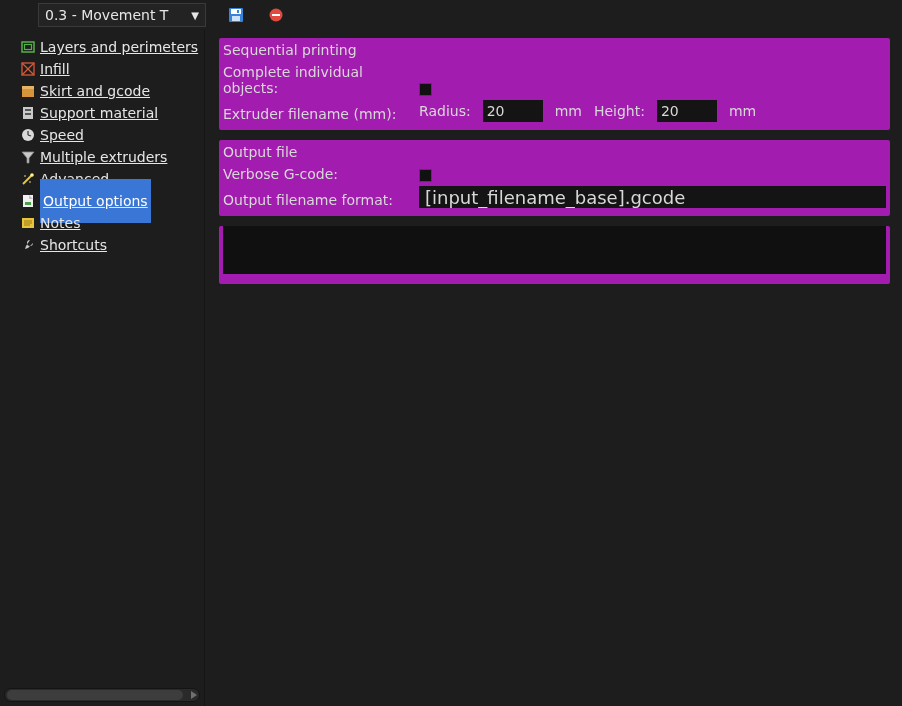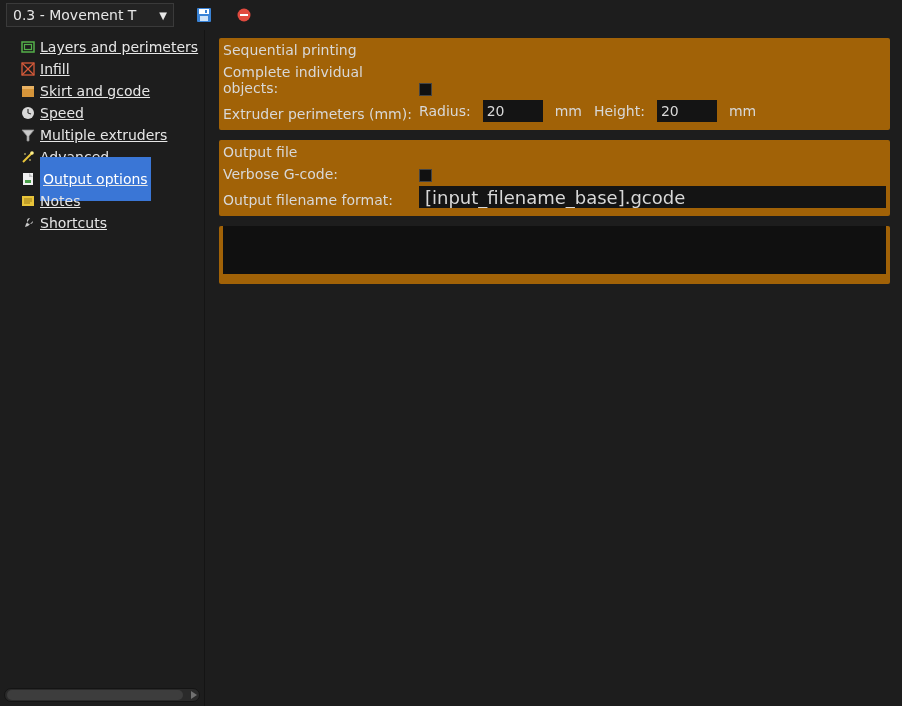--- a/index.html
+++ b/index.html
@@ -11,20 +11,21 @@
       width: 902px;
       height: 706px;
       overflow: hidden;
     }
     .top-row {
       display: flex;
       align-items: center;
       height: 30px;
       padding-left: 6px;
       gap: 20px;
+      margin-left: 32px;
     }
     .profile-select {
       display: flex;
       align-items: center;
       width: 168px;
       height: 24px;
       background: #232323;
       border: 1px solid #3a3a3a;
       padding: 0 6px;
       white-space: nowrap;
@@ -92,21 +93,21 @@
       border-top: 4px solid transparent;
       border-bottom: 4px solid transparent;
       border-left: 6px solid #707070;
     }
     .main {
       flex: 1;
       padding: 8px 12px 8px 14px;
       overflow: auto;
     }
     .section {
-      background: #a16207;
+      background: #a21caf;
       border-radius: 2px;
       margin-bottom: 10px;
       padding-bottom: 6px;
     }
     .section-title {
       padding: 4px 6px 4px 4px;
       font-size: 14px;
       color: #d8d8d8;
     }
     .field-row {
@@ -214,20 +215,30 @@
       <div class="sidebar-item">
         <span class="sidebar-icon">
           <svg width="16" height="16" viewBox="0 0 16 16">
               <rect x="2" y="5" width="12" height="9" fill="#d6953a"></rect>
               <rect x="2" y="3" width="12" height="3" fill="#e8b263"></rect>
             </svg>
         </span>
         <span class="sidebar-label">Skirt and gcode</span>
       </div>
 
+      <div class="sidebar-item">
+        <span class="sidebar-icon">
+          <svg width="16" height="16" viewBox="0 0 16 16">
+              <rect x="3" y="2" width="10" height="12" fill="#c9c9c9"></rect>
+              <rect x="5" y="4" width="6" height="2" fill="#555"></rect>
+              <rect x="5" y="8" width="6" height="2" fill="#555"></rect>
+            </svg>
+        </span>
+        <span class="sidebar-label">Support material</span>
+      </div>
 
       <div class="sidebar-item">
         <span class="sidebar-icon">
           <svg width="16" height="16" viewBox="0 0 16 16">
               <circle cx="8" cy="8" r="6" fill="#d9d9d9"></circle>
               <line x1="8" y1="8" x2="8" y2="4" stroke="#333" stroke-width="1.2"></line>
               <line x1="8" y1="8" x2="11" y2="9" stroke="#333" stroke-width="1.2"></line>
             </svg>
         </span>
         <span class="sidebar-label">Speed</span>
@@ -296,21 +307,21 @@
   <div class="main">
 
     <div class="section">
       <div class="section-title">Sequential printing</div>
       <div class="field-row">
         <div class="field-label" style="max-width:150px">Complete individual objects:</div>
         <div style="width:46px"></div>
         <div class="checkbox"></div>
       </div>
       <div class="field-row">
-        <div class="field-label">Extruder perimeters (mm):</div>
+        <div class="field-label">Extruder filename (mm):</div>
         <div class="inline-group">
           <span>Radius:</span>
           <input class="num-input" value="20" style="">
           <span>mm</span>
           <span>Height:</span>
           <input class="num-input" value="20" style="">
           <span>mm</span>
         </div>
       </div>
     </div>

